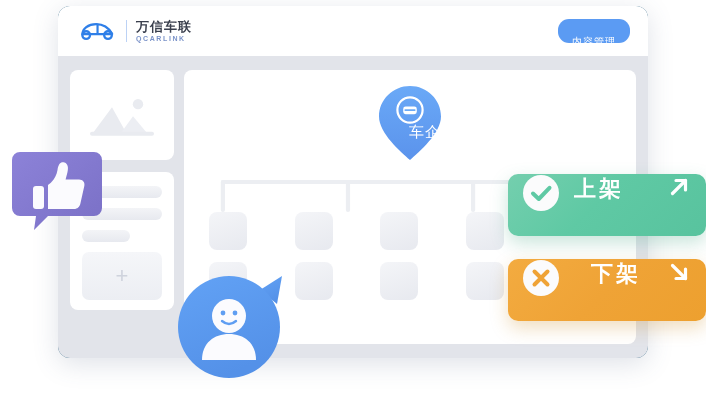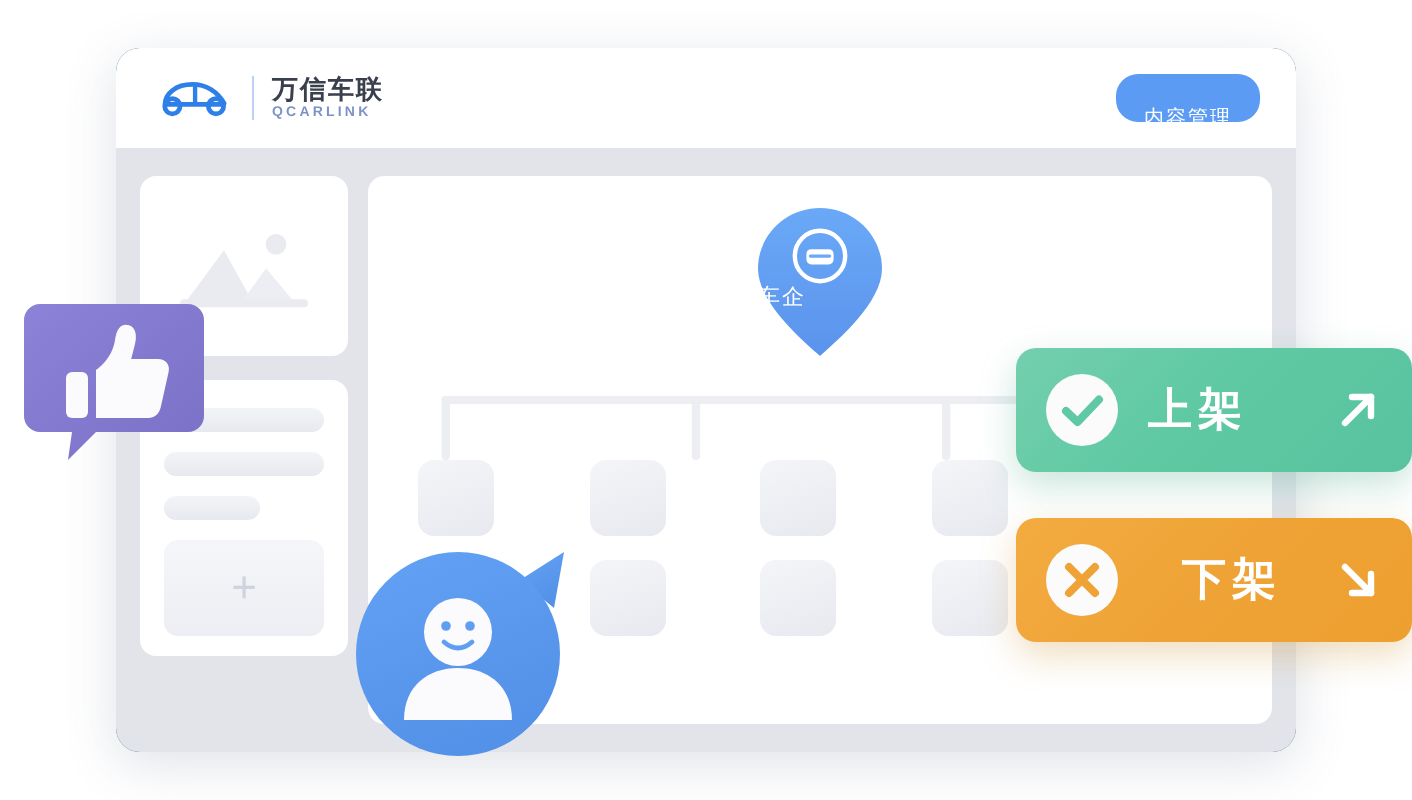--- a/index.html
+++ b/index.html
@@ -15,21 +15,21 @@
   #stage {
     position: relative;
     width: 706px;
     height: 400px;
   }
 
   
   .app-card {
     position: absolute;
     left: 58px;
-    top: 24px;
+    top: 6px;
     width: 590px;
     height: 352px;
     background: #0c4a6e;
     border-radius: 12px;
     box-shadow: 0 6px 26px rgba(80, 95, 130, 0.18);
     overflow: hidden;
   }
 
   .app-header {
     position: absolute;
@@ -189,22 +189,22 @@
     transform: translateX(-50%);
     width: 62px;
     height: 74px;
   }
 
   .pin-label {
     position: absolute;
     left: 0;
     top: 37px;
     width: 100%;
-    text-align: left;
-    font-size: 11px;
+    text-align: right;
+    font-size: 15px;
     color: #ffffff;
     letter-spacing: 1px;
     pointer-events: none;
   }
 
   .tree-lines {
     position: absolute;
     left: 0;
     top: 106px;
     width: 100%;
@@ -236,21 +236,21 @@
     height: 104px;
   }
 
   
   .badge {
     position: absolute;
     height: 62px;
     width: 198px;
     border-radius: 10px;
     display: flex;
-    align-items: center;
+    align-items: flex-start;
     padding: 0 14px;
     box-sizing: border-box;
     color: #ffffff;
   }
 
   .badge-list {
     left: 508px;
     top: 174px;
     background: linear-gradient(135deg, #74cfae 0%, #5fc9a4 45%, #58c39e 100%);
     box-shadow: 0 7px 18px rgba(60, 160, 125, 0.28);

